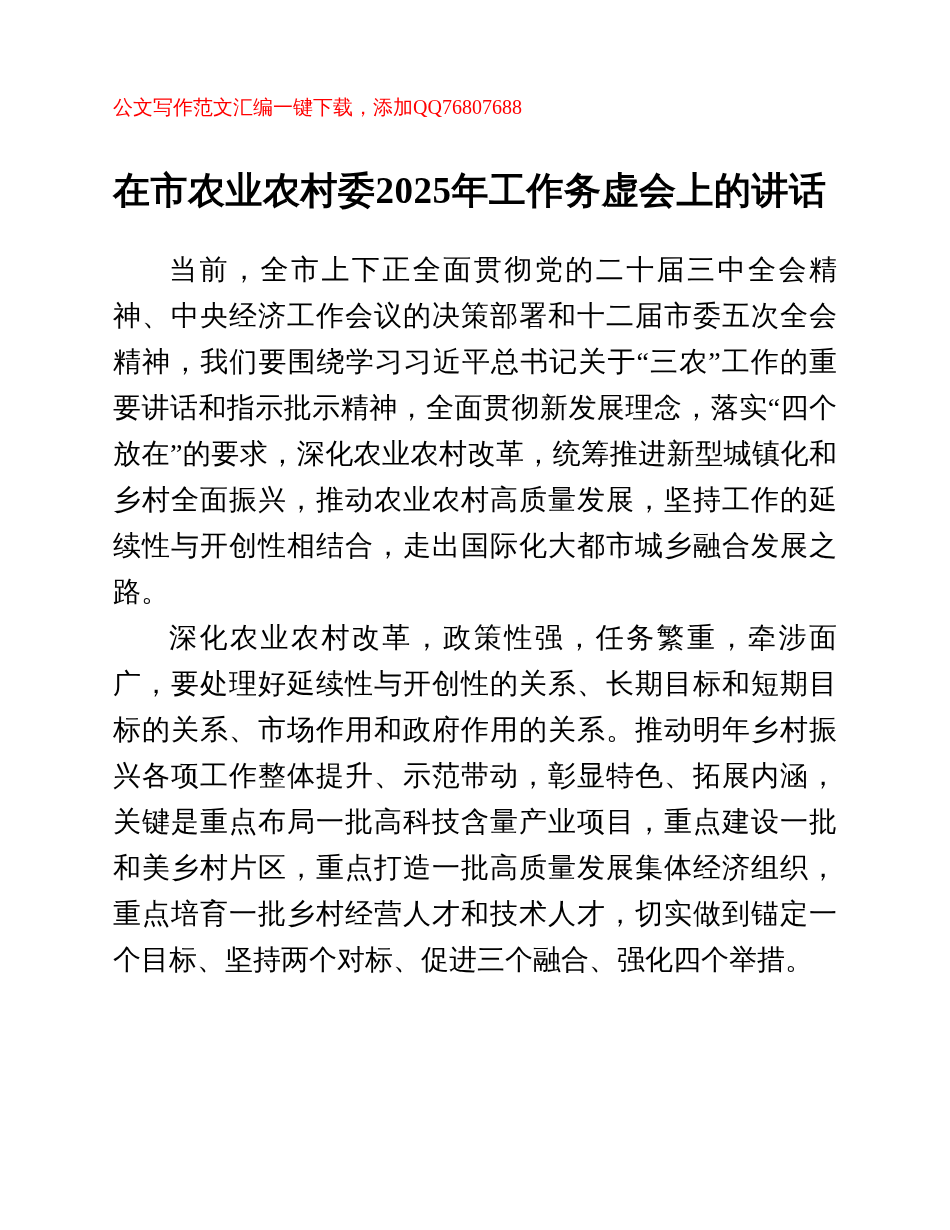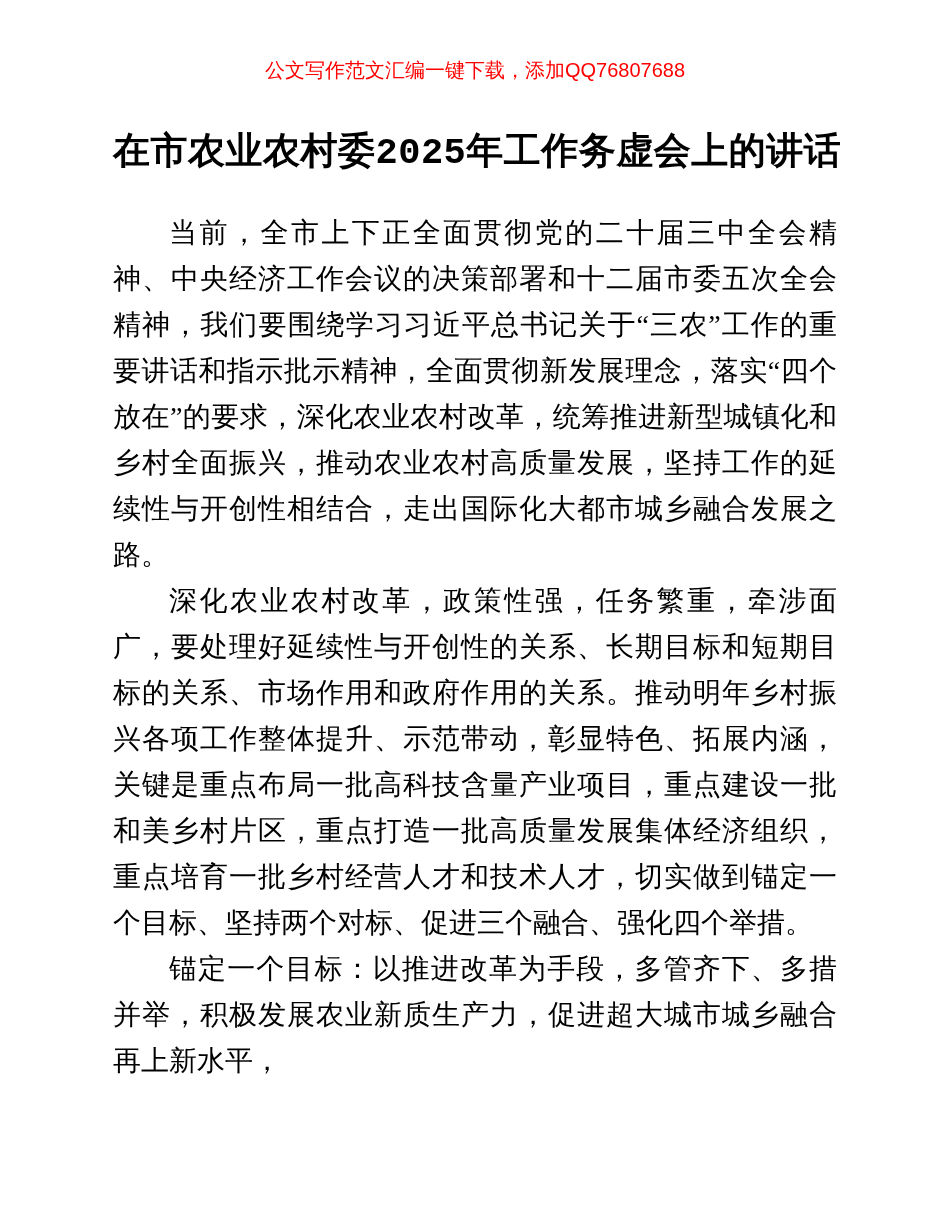--- a/index.html
+++ b/index.html
@@ -15,37 +15,36 @@
     color: #000000;
   }
   .page {
     box-sizing: border-box;
     width: 950px;
     height: 1230px;
     padding: 0 113px;
     background: #ffffff;
   }
   .promo {
-    padding-top: 59px;
-    font-family: Liberation Sans, sans-serif;
+    padding-top: 96px;
+    font-family: Liberation Serif, serif;
     font-size: 20px;
     line-height: 23px;
     color: #ff0000;
-    text-align: center;
+    text-align: left;
     white-space: nowrap;
   }
   .doc-title {
     margin: 47px 12px 0 0;
     font-size: 37px;
     line-height: 49px;
     font-weight: bold;
     text-align: center;
     letter-spacing: 0.5px;
     white-space: nowrap;
-    font-family: Liberation Mono, monospace;
   }
   .content {
     margin-top: 32px;
   }
   .content p {
     margin: 0;
     font-size: 28px;
     line-height: 46px;
     text-align: justify;
     text-justify: inter-character;
@@ -61,16 +60,15 @@
 
 <div class="page">
 
   <div class="promo">公文写作范文汇编一键下载，添加QQ76807688</div>
 
   <h1 class="doc-title">在市农业农村委2025年工作务虚会上的讲话</h1>
 
   <div class="content">
     <p class="para-body">当前，全市上下正全面贯彻党的二十届三中全会精神、中央经济工作会议的决策部署和十二届市委五次全会精神，我们要围绕学习习近平总书记关于“三农”工作的重要讲话和指示批示精神，全面贯彻新发展理念，落实“四个放在”的要求，深化农业农村改革，统筹推进新型城镇化和乡村全面振兴，推动农业农村高质量发展，坚持工作的延续性与开创性相结合，走出国际化大都市城乡融合发展之路。</p>
     <p class="para-body">深化农业农村改革，政策性强，任务繁重，牵涉面广，要处理好延续性与开创性的关系、长期目标和短期目标的关系、市场作用和政府作用的关系。推动明年乡村振兴各项工作整体提升、示范带动，彰显特色、拓展内涵，关键是重点布局一批高科技含量产业项目，重点建设一批和美乡村片区，重点打造一批高质量发展集体经济组织，重点培育一批乡村经营人才和技术人才，切实做到锚定一个目标、坚持两个对标、促进三个融合、强化四个举措。</p>
-    <p class="para-body">锚定一个目标：以推进改革为手段，多管齐下、多措并举，积极发展农业新质生产力，促进超大城市城乡融合再上新水平，</p>
   </div>
 
 </div>
 
 </body></html>

